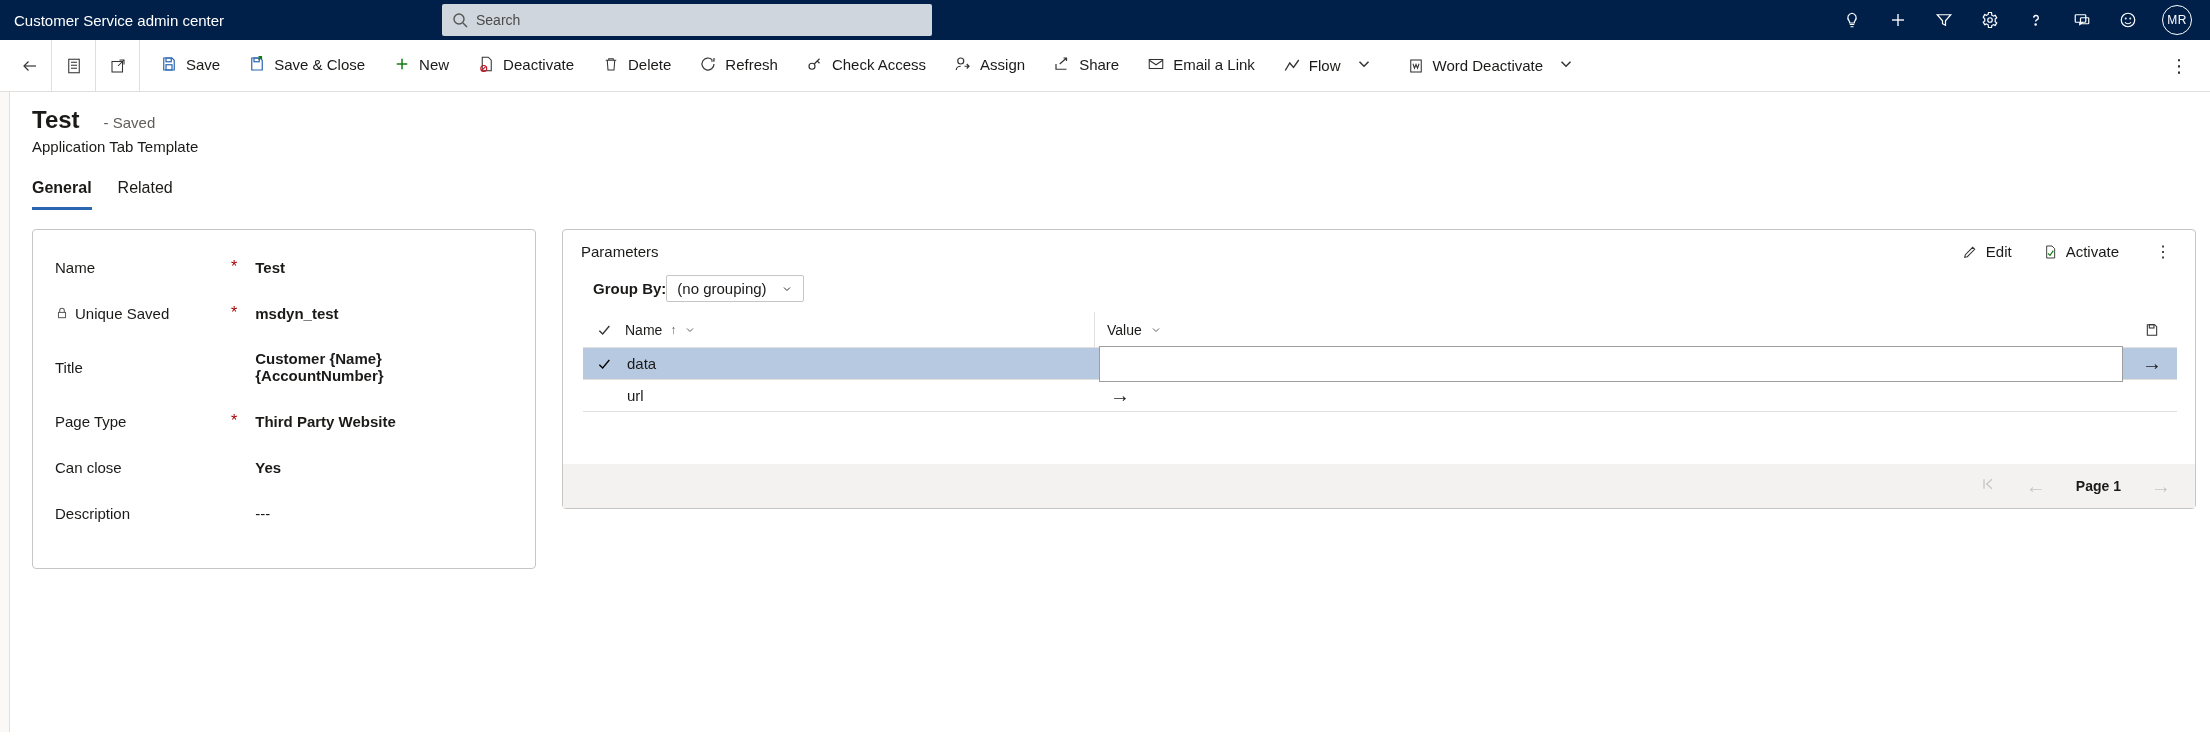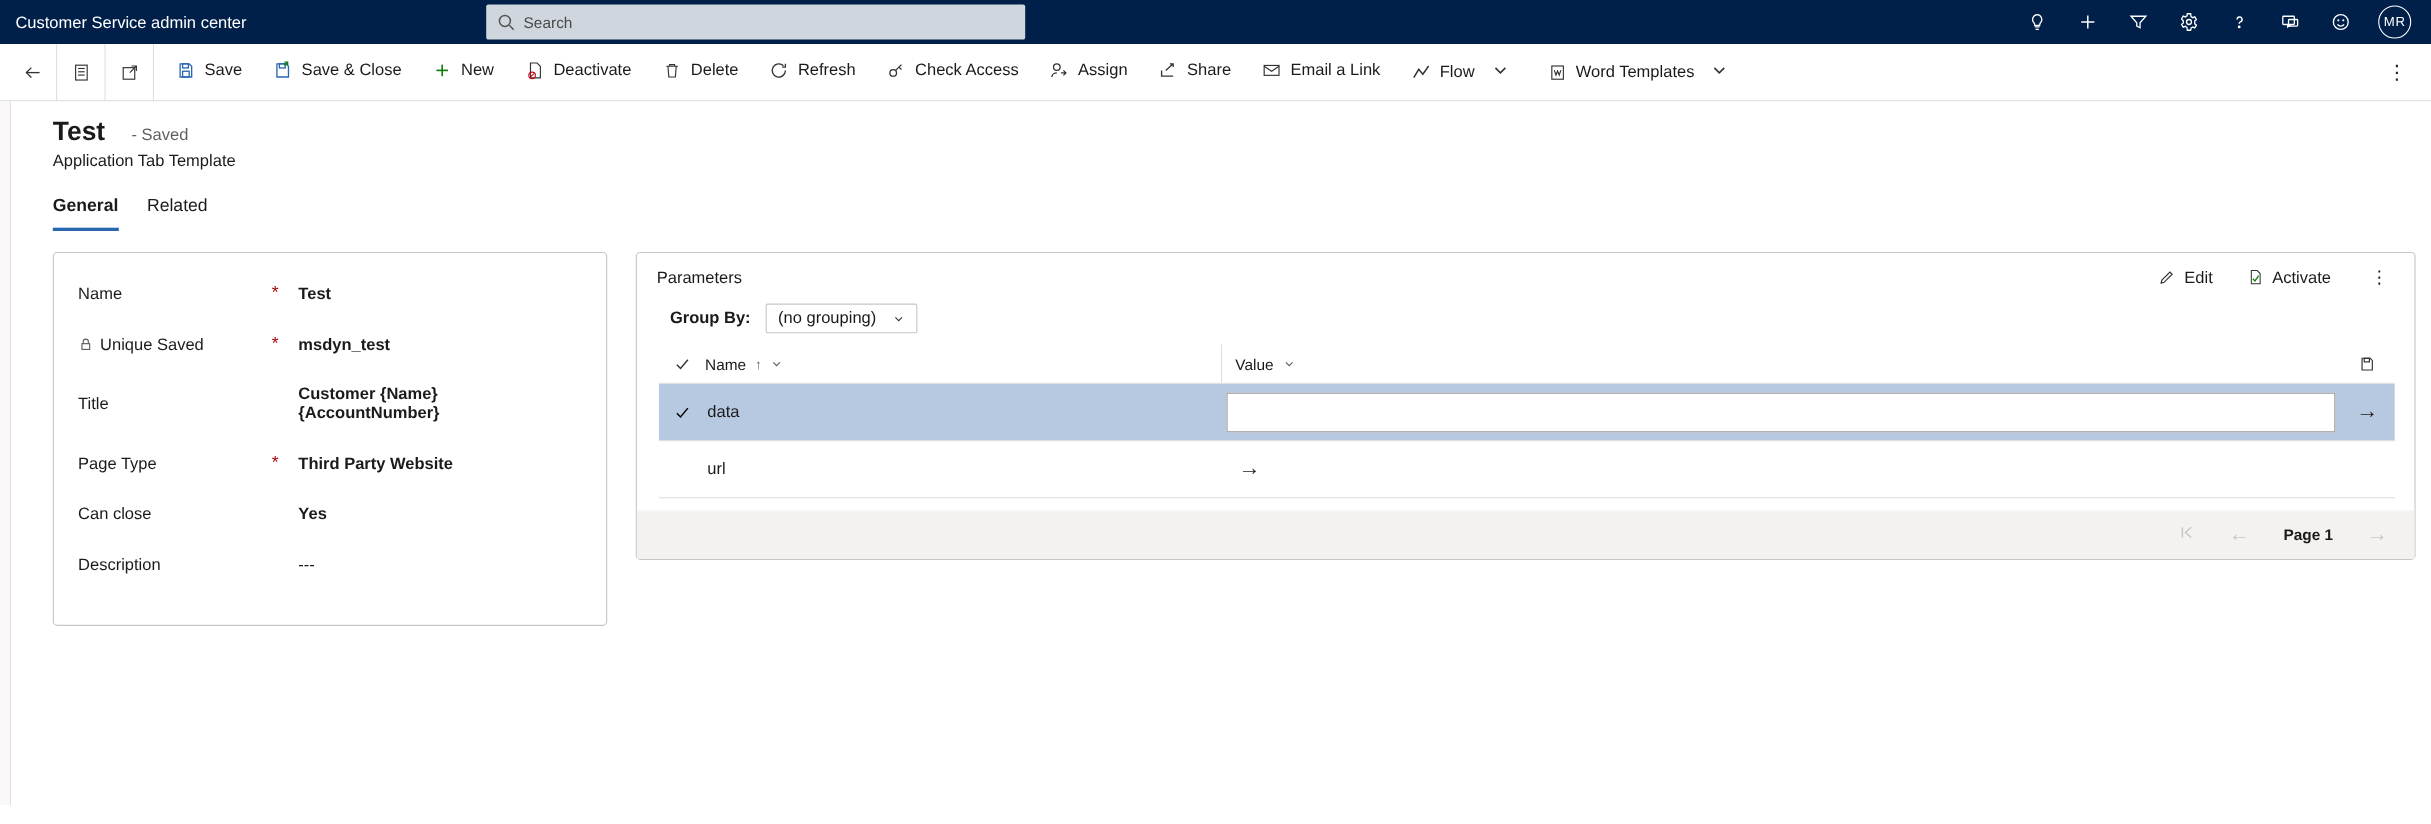--- a/index.html
+++ b/index.html
@@ -79,21 +79,21 @@
     display:flex; align-items:center; gap:8px;
     padding: 6px 12px;
     font-size: 15px;
     color: var(--text);
     border-radius: 2px;
   }
   .cmd svg { width:18px; height:18px; }
   .cmd-chevron { padding: 0 6px; }
   .cmd-overflow { margin-left: auto; padding: 0 14px; font-size: 18px; }
   
-  .content-wrap { display:flex;gap:16px; }
+  .content-wrap { display:flex; }
   .left-rail {
     width: 10px; min-height: 640px;
     background: #faf9f8;
     border-right: 1px solid var(--border);
   }
   .content { flex:1; padding: 14px 14px 24px 22px; }
   .record-title { display:flex; align-items:baseline; gap:8px; }
   .record-title .name { font-size: 24px; font-weight:600; }
   .record-title .status { font-size: 15px; color: var(--text-muted); margin-left: 16px; }
   .record-subtitle { font-size: 15px; margin-top: 4px; }
@@ -143,21 +143,21 @@
     padding: 12px 18px 0 18px;
   }
   .param-title { font-size: 15px; }
   .param-actions { margin-left:auto; display:flex; align-items:center; gap: 30px; }
   .param-actions .act { display:flex; align-items:center; gap:8px; font-size: 15px; }
   .param-overflow { font-size: 16px; padding: 0 6px; }
   .groupby-row {
     display:flex; align-items:center;
     padding: 14px 18px 10px 30px;
   }
-  .groupby-label { font-weight:600; font-size: 15px; margin-right: 14px; }
+  .groupby-label { font-weight:600; font-size: 15px; }
   .groupby-select {
     display:flex; align-items:center; gap: 14px;
     border: 1px solid var(--border-dark);
     border-radius: 2px;
     padding: 4px 10px;
     font-size: 15px;
   }
   
   .grid { padding: 0 18px 0 20px; }
   .grid-head {
@@ -166,21 +166,21 @@
     border-bottom: 1px solid var(--border);
     font-size: 14px; color: var(--text);
   }
   .grid-check { width: 42px; display:flex; justify-content:center; }
   .col-name { width: 470px; display:flex; align-items:center; gap:8px; border-right: 1px solid var(--border); height: 100%; }
   .col-value { flex:1; padding-left: 12px; display:flex; align-items:center; gap:8px; }
   .col-save { width: 50px; display:flex; justify-content:center; }
   .sort-arrow { font-size: 12px; color: var(--text-muted); }
   .grid-row {
     display:flex; align-items:center;
-    height: 52px;
+    height: 32px;
     border-bottom: 1px solid var(--border);
     font-size: 15px;
   }
   .grid-row .col-name { border-right: 1px solid transparent; padding-left: 2px; }
   .grid-row.selected {
     background: var(--selection);
   }
   .grid-row.selected .col-value-cell {
     background: #fff;
     border: 1px solid #9e9e9e;
@@ -371,21 +371,21 @@
         <svg width="12" height="12" viewBox="0 0 24 24" fill="none" stroke="#333" stroke-width="2">
             <polyline points="6,9 12,15 18,9"></polyline>
           </svg>
       </span>
     </div>
     <div class="cmd">
       <svg viewBox="0 0 24 24" fill="none" stroke="#333" stroke-width="1.4">
           <rect x="5" y="4" width="14" height="16"></rect>
           <path d="M8 9l2 6 2-5 2 5 2-6"></path>
         </svg>
-      <span>Word Templates</span>
+      <span>Word Deactivate</span>
       <span class="cmd-chevron">
         <svg width="12" height="12" viewBox="0 0 24 24" fill="none" stroke="#333" stroke-width="2">
             <polyline points="6,9 12,15 18,9"></polyline>
           </svg>
       </span>
     </div>
   </div>
   <div class="cmd-overflow">⋮</div>
 </div>
 

